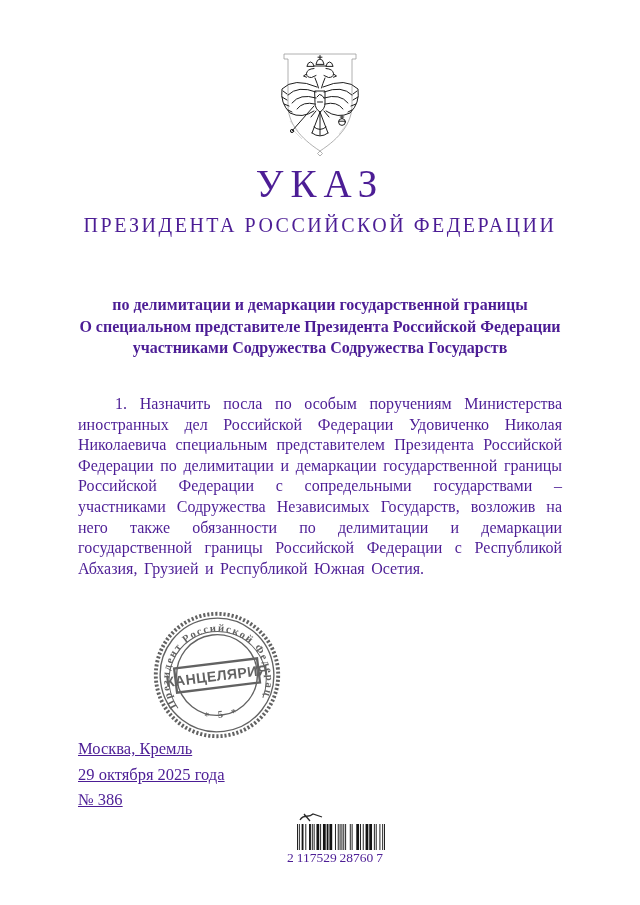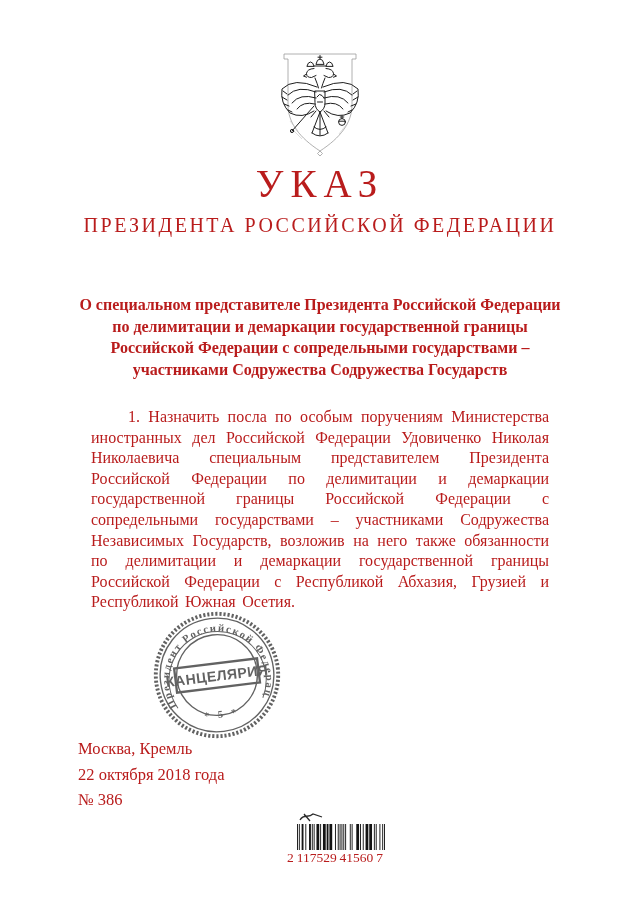--- a/index.html
+++ b/index.html
@@ -2,51 +2,51 @@
 <html><head>
 <meta charset="utf-8">
 <style>
   html,body{margin:0;padding:0;background:#e8e8e8;}
   .page{
     position:relative;
     width:640px;height:905px;
     margin:0 auto;
     background:#ffffff;
     font-family:"Liberation Serif", serif;
-    color:#b91c1c;
+    color:#4c1d95;
     overflow:hidden;
   }
   .emblem{position:absolute;left:270px;top:50px;width:100px;height:108px;}
   .doc-type{
     position:absolute;top:161px;left:0;width:100%;
     text-align:center;font-size:39px;letter-spacing:7px;
     font-weight:500;
   }
   .issuer{
     position:absolute;top:214px;left:0;width:100%;
     text-align:center;font-size:20px;letter-spacing:2.5px;
   }
   .title-block{
     position:absolute;top:294px;left:60px;width:520px;
     text-align:center;font-weight:bold;font-size:16px;line-height:21.5px;
   }
   .body-block{
     position:absolute;top:394px;left:78px;width:484px;
     font-size:16px;line-height:20.6px;text-align:justify;
   }
-  .body-block p{margin:13px;text-indent:37px;word-spacing:2.5px;}
+  .body-block p{margin:0;text-indent:37px;word-spacing:2.5px;}
   .signature{
     position:absolute;top:676px;left:245px;width:240px;
     font-size:16.5px;line-height:24px;
   }
   .sig-line1{padding-left:14px;}
   .sig-line2{display:flex;justify-content:space-between;}
   .issued-block{
     position:absolute;top:736px;left:78px;
-    font-size:16.5px;line-height:25.5px;
+    font-size:16.5px;line-height:25.5px;text-decoration:underline;
   }
   .stamp{
     position:absolute;left:149px;top:607px;width:136px;height:136px;
     opacity:.82;mix-blend-mode:multiply;
   }
   .barcode-block{position:absolute;left:284px;top:810px;width:104px;}
   .barcode-mark{display:block;margin-left:12px;height:14px;}
   .barcode-bars{display:block;margin-left:13px;}
   .barcode-digits{
     display:flex;justify-content:space-between;
@@ -104,34 +104,33 @@
 
       <circle cx="72" cy="71" r="3.4"></circle>
       <path d="M72,67.6 V64.8 M70.2,66 h3.6 M68.8,70.2 h6.4"></path>
     </g>
   </svg>
 
   <div class="doc-type">УКАЗ</div>
   <div class="issuer">ПРЕЗИДЕНТА РОССИЙСКОЙ ФЕДЕРАЦИИ</div>
 
   <div class="title-block">
+    <div>по делимитации и демаркации государственной границы</div>
     <div>О специальном представителе Президента Российской Федерации</div>
-    <div>по делимитации и демаркации государственной границы</div>
-    <div>Российской Федерации с сопредельными государствами –</div>
     <div>участниками Содружества Содружества Государств</div>
   </div>
 
   <div class="body-block">
     <p>1. Назначить посла по особым поручениям Министерства иностранных дел Российской Федерации Удовиченко Николая Николаевича специальным представителем Президента Российской Федерации по делимитации и демаркации государственной границы Российской Федерации с сопредельными государствами – участниками Содружества Независимых Государств, возложив на него также обязанности по делимитации и демаркации государственной границы Российской Федерации с Республикой Абхазия, Грузией и Республикой Южная Осетия.</p>
   </div>
 
 
   <div class="issued-block">
     <div>Москва, Кремль</div>
-    <div>22 октября 2018 года</div>
+    <div>29 октября 2025 года</div>
     <div>№ 386</div>
   </div>
 
   <svg class="stamp" viewBox="0 0 140 140">
     <g transform="rotate(-7 70 70)" fill="none" stroke="#3f3f3f">
       <circle cx="70" cy="70" r="63" stroke-width="4" stroke-dasharray="2.2 2"></circle>
       <circle cx="70" cy="70" r="58.5" stroke-width="1.4"></circle>
       <circle cx="70" cy="70" r="41.5" stroke-width="1.4"></circle>
       <path id="stampArc" d="M 26,99 A 50,50 0 1 1 114,99"></path>
       <text font-size="11" letter-spacing="1.6" fill="#3f3f3f" stroke="none" font-family="Liberation Serif, serif" font-weight="bold">
@@ -175,18 +174,18 @@
         <rect x="72.25" y="0" width="2.78" height="26" fill="#141414"></rect>
         <rect x="76.88" y="0" width="0.93" height="26" fill="#141414"></rect>
         <rect x="78.74" y="0" width="0.93" height="26" fill="#141414"></rect>
         <rect x="82.44" y="0" width="0.93" height="26" fill="#141414"></rect>
         <rect x="85.22" y="0" width="0.93" height="26" fill="#141414"></rect>
         <rect x="87.07" y="0" width="0.93" height="26" fill="#141414"></rect>
       </svg>
     <div class="barcode-digits">
       <span>2</span>
       <span>117529</span>
-      <span>41560</span>
+      <span>28760</span>
       <span>7</span>
     </div>
   </div>
 
 </div>
 
 </body></html>

